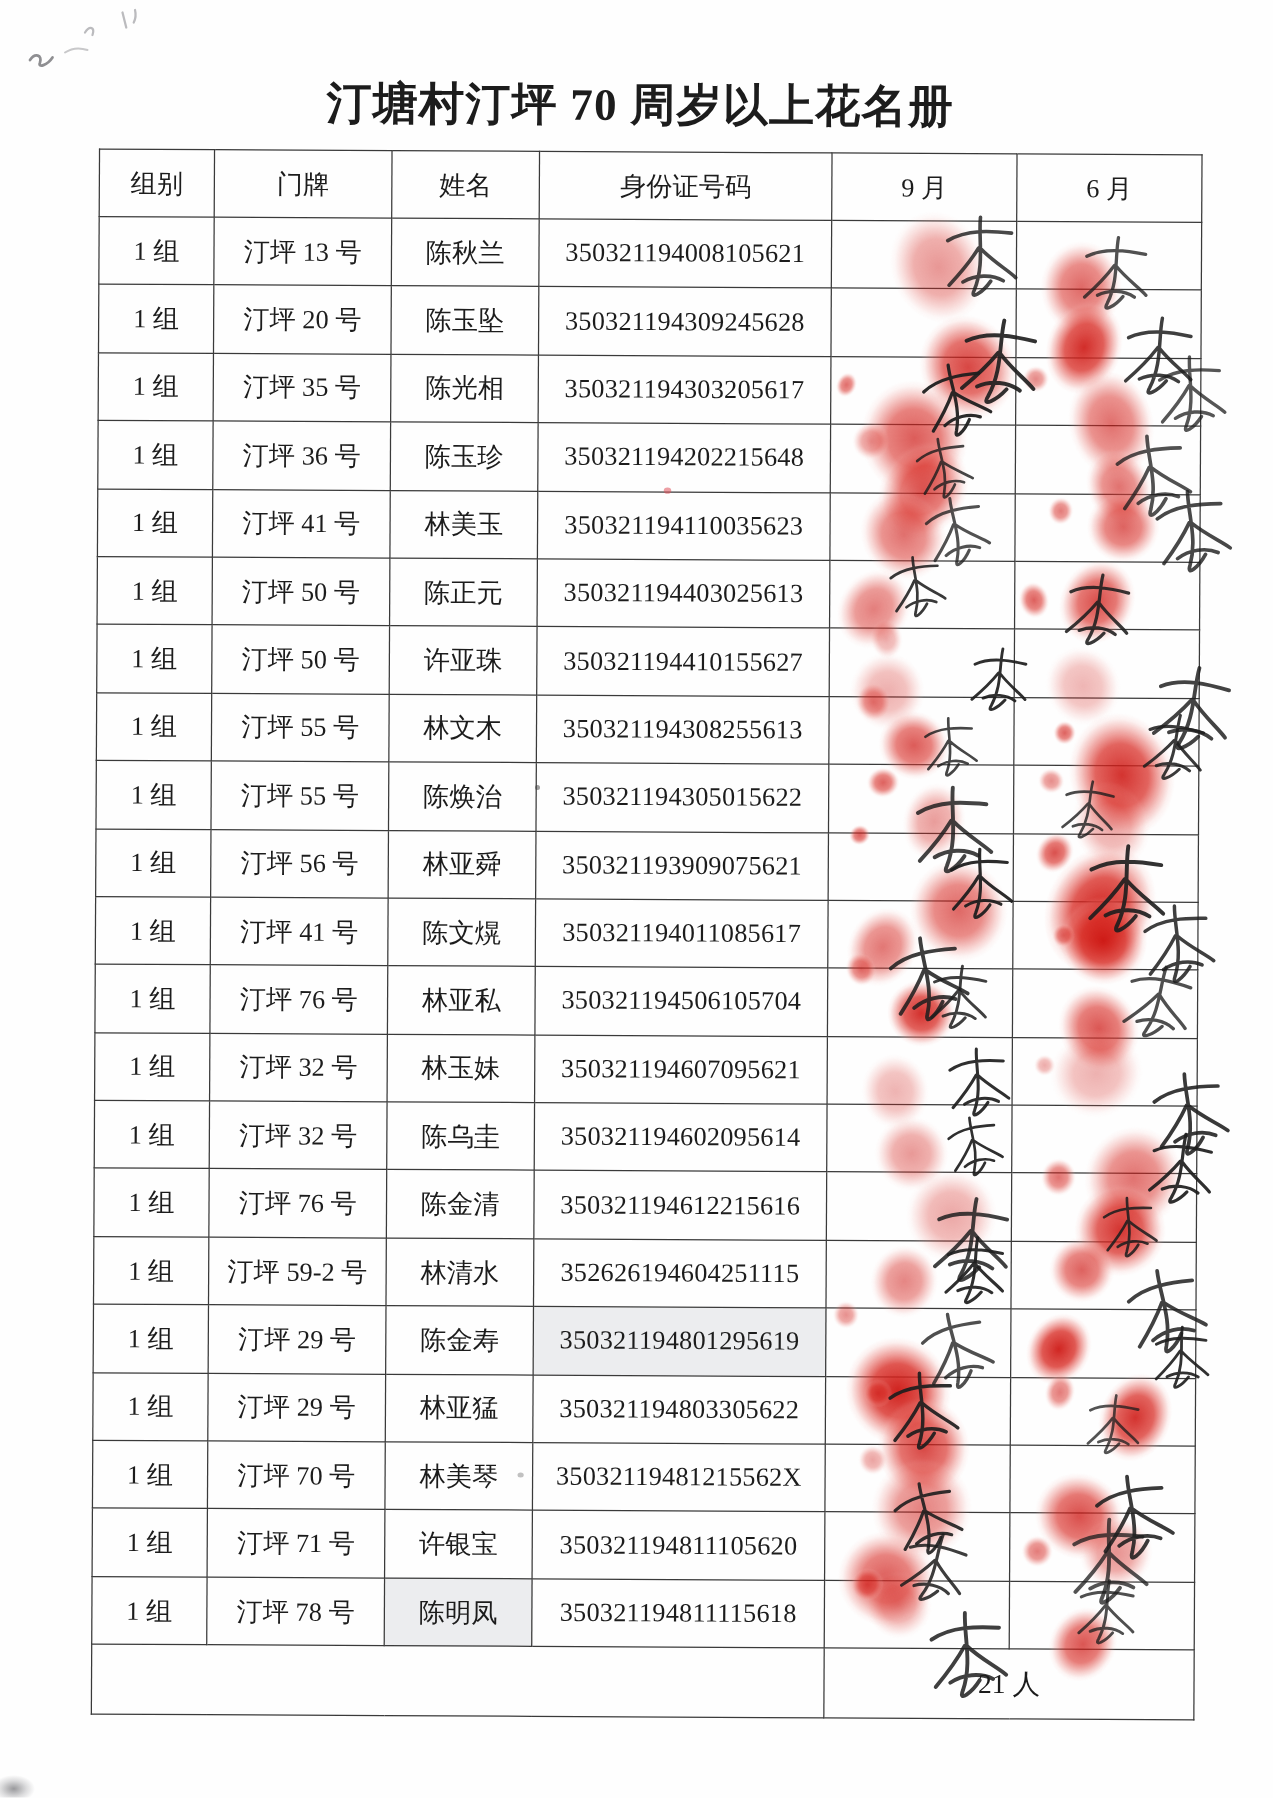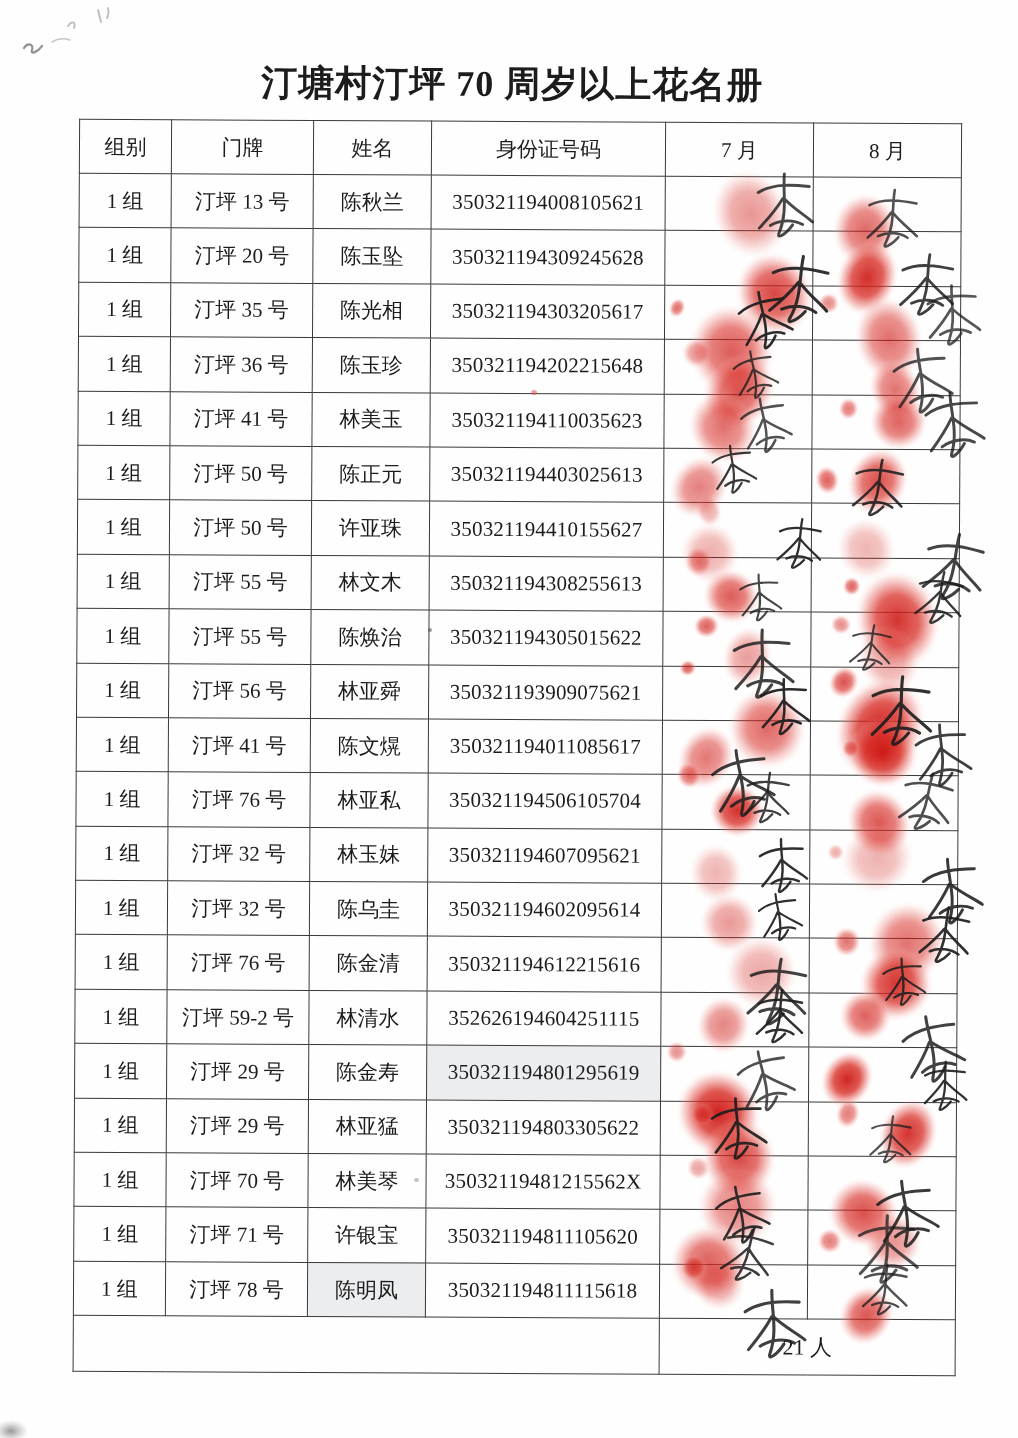--- a/index.html
+++ b/index.html
@@ -71,22 +71,22 @@
       <col style="width:234px">
         <col style="width:148px">
         <col style="width:148px">
     </colgroup>
     <thead>
       <tr>
         <th>组别</th>
         <th>门牌</th>
         <th>姓名</th>
         <th>身份证号码</th>
-        <th>7 月</th>
-        <th>8 月</th>
+        <th>9 月</th>
+        <th>6 月</th>
       </tr>
     </thead>
     <tbody id="rows">
         <tr>
           <td class="cell-group">1 组</td>
           <td class="cell-address">汀坪 13 号</td>
           <td class="cell-name">陈秋兰</td>
           <td class="cell-id-number">350321194008105621</td>
           <td class="cell-month">
             <div class="fingerprint" style="width: 76.2114px; height: 90.7267px; left: 47.1298px; top: -9.10534px; border-radius: 52.106% 55.201% 50.4135% 57.245%; transform: rotate(-18.94deg); background: radial-gradient(closest-side, rgba(205, 22, 18, 0.443) 0%, rgba(216, 45, 38, 0.376) 50%, rgba(232, 106, 99, 0.2) 76%, rgba(244, 172, 166, 0.08) 90%, rgba(255, 225, 222, 0) 100%);"></div>

